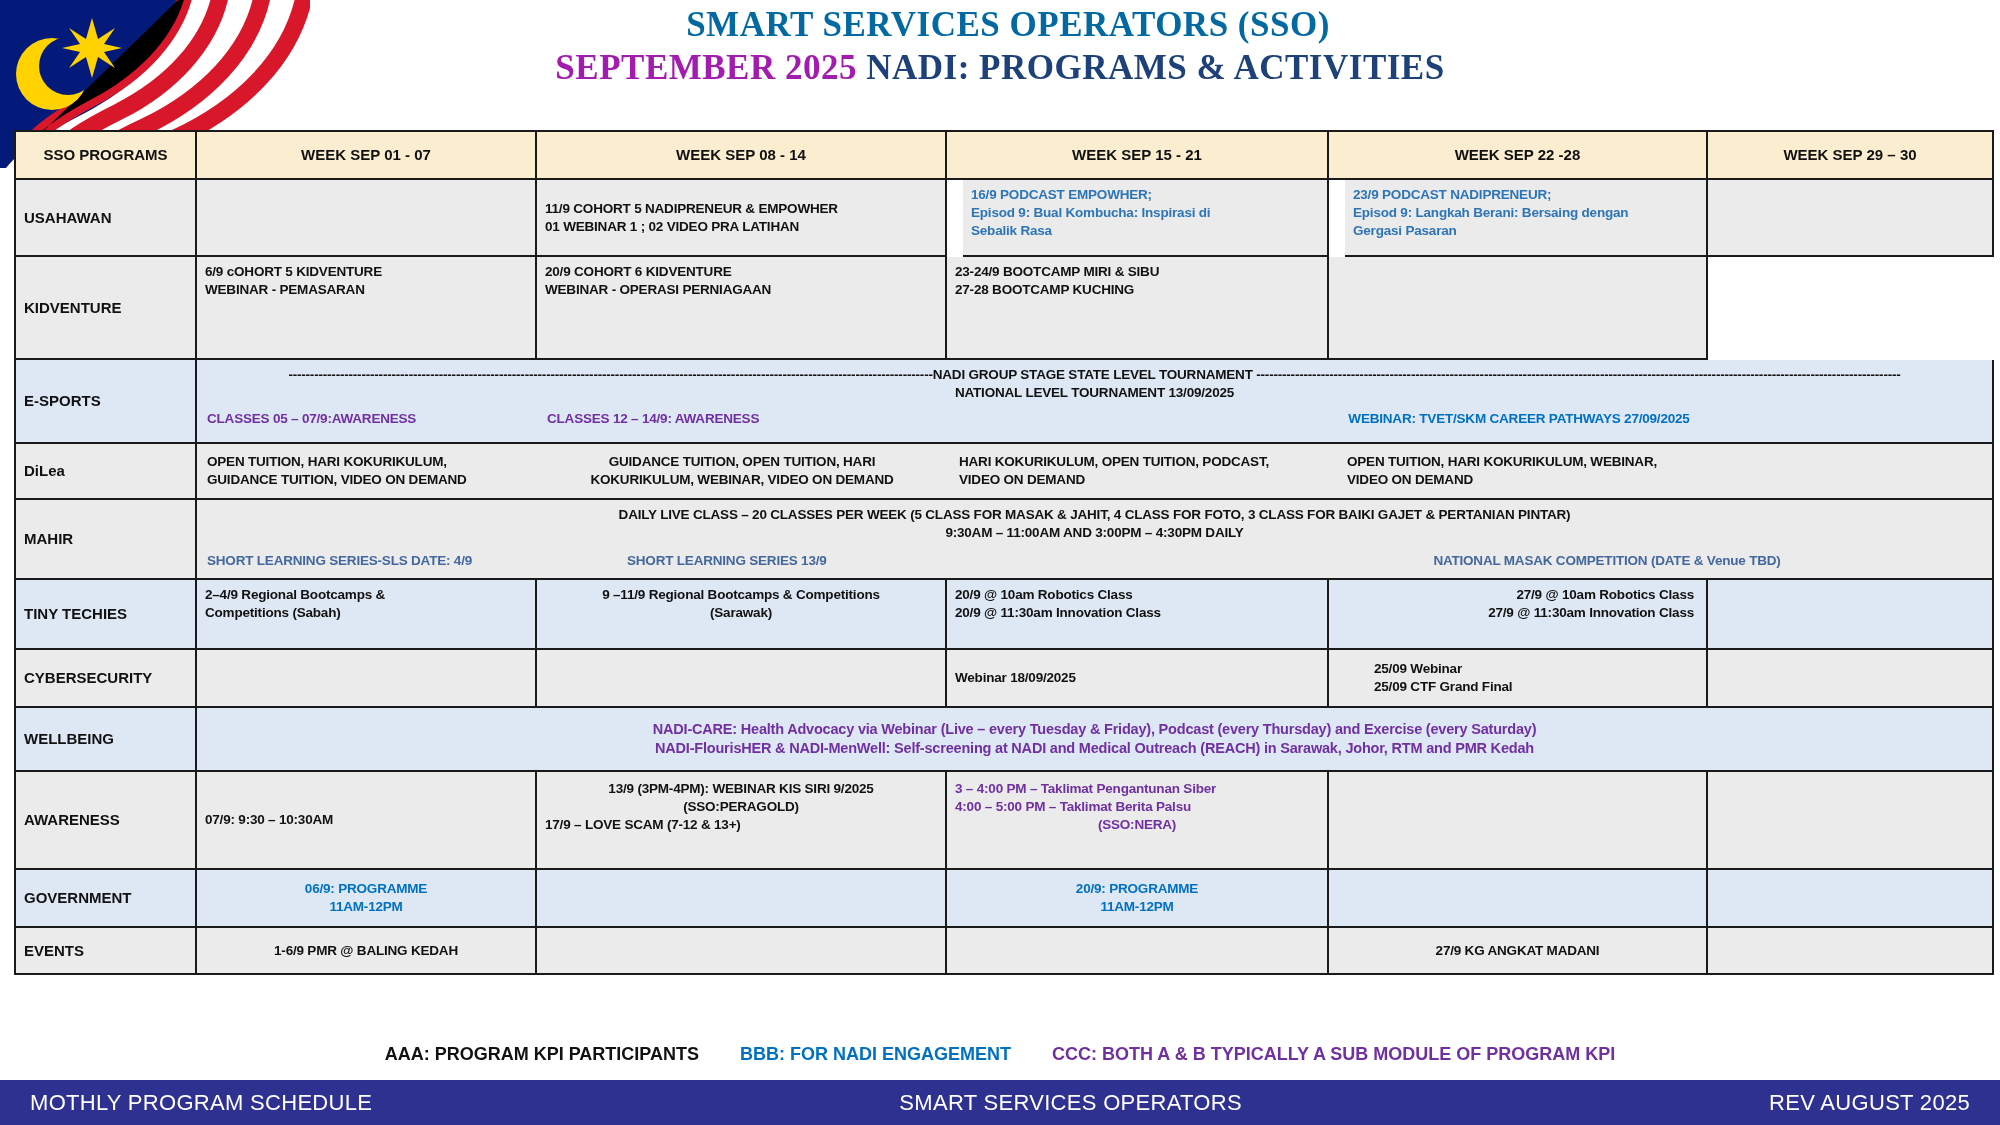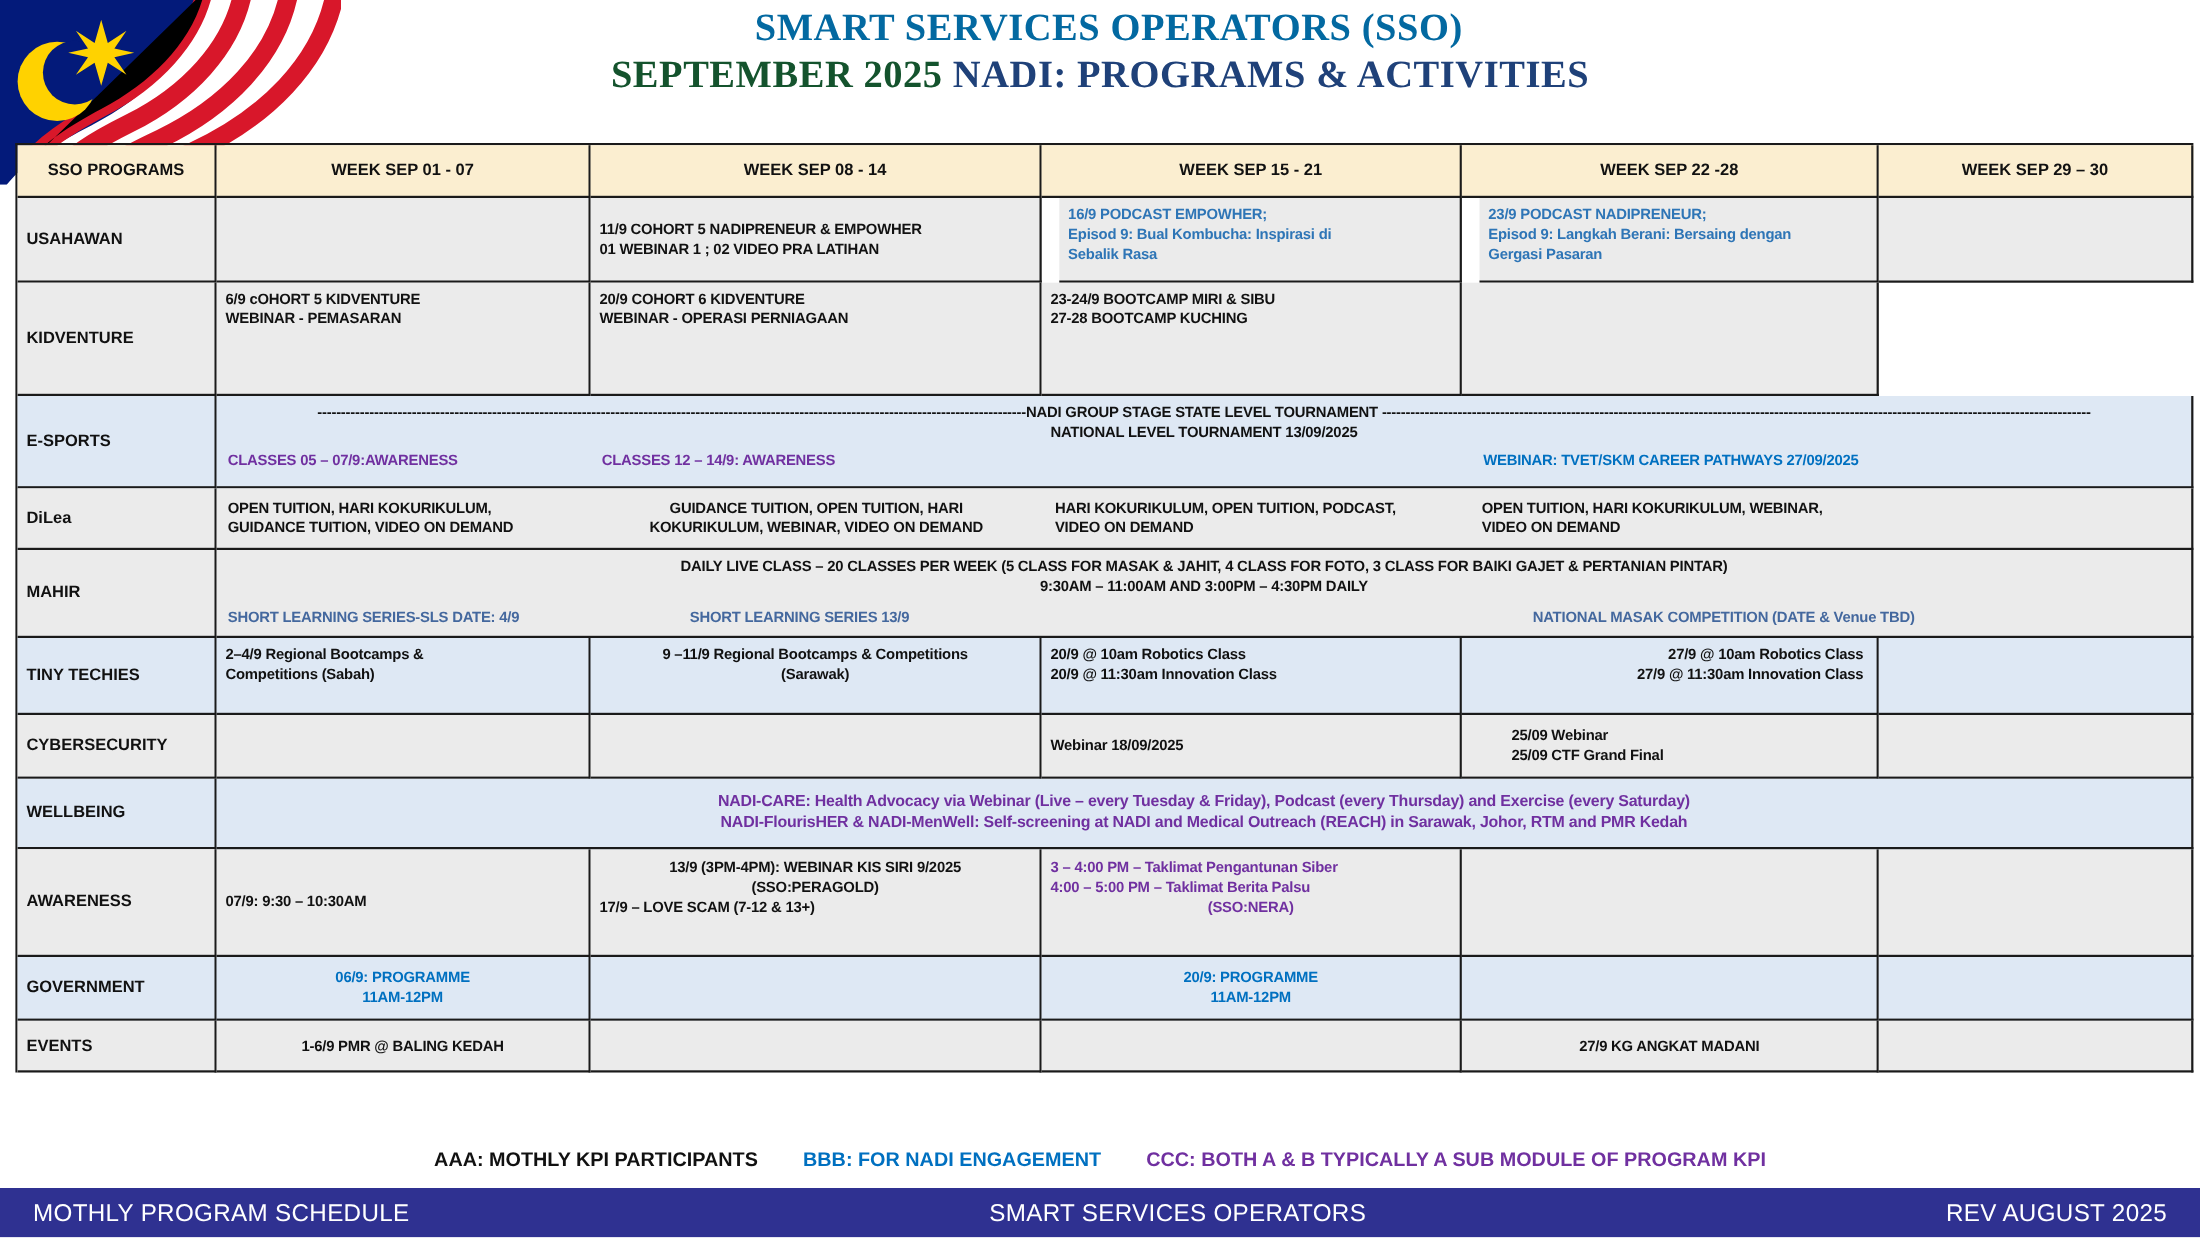--- a/index.html
+++ b/index.html
@@ -4,21 +4,21 @@
 <style>
   html,body{margin:0;padding:0;background:#fff;}
   .page{position:relative;width:2000px;height:1125px;background:#ffffff;overflow:hidden;
         font-family:"Liberation Sans", sans-serif;}
 
   
   .title-block{position:absolute;top:4px;left:0;width:100%;text-align:center;
                font-family:"Liberation Serif", serif;font-weight:bold;line-height:1.22;}
   .title-l1{font-size:35px;color:#0369a1;letter-spacing:.5px;padding-left:16px;}
   .title-l2{font-size:35px;letter-spacing:.5px;}
-  .title-red{color:#14532d;}
+  .title-red{color:#a21caf;}
   .title-blue{color:#1F4179;}
 
   
   .flag{position:absolute;top:0;left:0;width:310px;height:168px;}
 
   
   .sched{position:absolute;left:14px;top:130px;width:1978px;border-top:2px solid #1a1a1a;border-left:2px solid #1a1a1a;}
   .row{display:grid;grid-template-columns:181px 340px 410px 382px 379px 286px;box-sizing:border-box;}
   .cell{box-sizing:border-box;border-right:2px solid #1a1a1a;border-bottom:2px solid #1a1a1a;
         padding:3px 8px;font-weight:bold;font-size:13.5px;line-height:1.32;color:#111;
@@ -147,21 +147,21 @@
 
 
     <div class="row" style="height:80px">
       <div class="cell lbl g">MAHIR</div>
       <div class="cell g merged top" style="padding:6px 0 0 0;">
         <div style="text-align:center;">DAILY LIVE CLASS – 20 CLASSES PER WEEK (5 CLASS FOR MASAK &amp; JAHIT, 4 CLASS FOR FOTO, 3 CLASS FOR BAIKI GAJET &amp; PERTANIAN PINTAR)</div>
         <div style="text-align:center;">9:30AM – 11:00AM AND 3:00PM – 4:30PM DAILY</div>
         <div class="relline" style="height:24px;margin-top:10px;">
           <span class="abs blue2" style="left:10px;">SHORT LEARNING SERIES-SLS DATE: 4/9</span>
           <span class="abs blue2" style="left:430px;">SHORT LEARNING SERIES 13/9</span>
-          <span class="abs blue2" style="left:1110px;width:520px;text-align:center;">NATIONAL MASAK COMPETITION (DATE &amp; Venue TBD)</span>
+          <span class="abs blue2" style="left:1150px;width:520px;text-align:center;">NATIONAL MASAK COMPETITION (DATE &amp; Venue TBD)</span>
         </div>
       </div>
     </div>
 
     <div class="row" style="height:70px">
       <div class="cell lbl b">TINY TECHIES</div>
       <div class="cell b top">2–4/9  Regional Bootcamps &amp;
 Competitions (Sabah)</div>
       <div class="cell b ctr top">9 –11/9  Regional Bootcamps &amp; Competitions
 (Sarawak)</div>
@@ -223,21 +223,21 @@
       <div class="cell g ctr">1-6/9 PMR @ BALING KEDAH</div>
       <div class="cell g"></div>
       <div class="cell g"></div>
       <div class="cell g ctr">27/9 KG ANGKAT MADANI</div>
       <div class="cell g"></div>
     </div>
 
   </div>
 
   <div class="legend">
-    <span style="color:#111;">AAA: MOTHLY KPI PARTICIPANTS</span>
+    <span style="color:#111;">AAA: PROGRAM KPI PARTICIPANTS</span>
     <span class="blue3">BBB:  FOR NADI ENGAGEMENT</span>
     <span class="purple">CCC:  BOTH  A &amp; B  TYPICALLY A SUB MODULE OF PROGRAM KPI</span>
   </div>
 
   <div class="statusbar">
     <span>MOTHLY PROGRAM SCHEDULE</span>
     <span>SMART SERVICES OPERATORS</span>
     <span>REV AUGUST 2025</span>
   </div>
 

